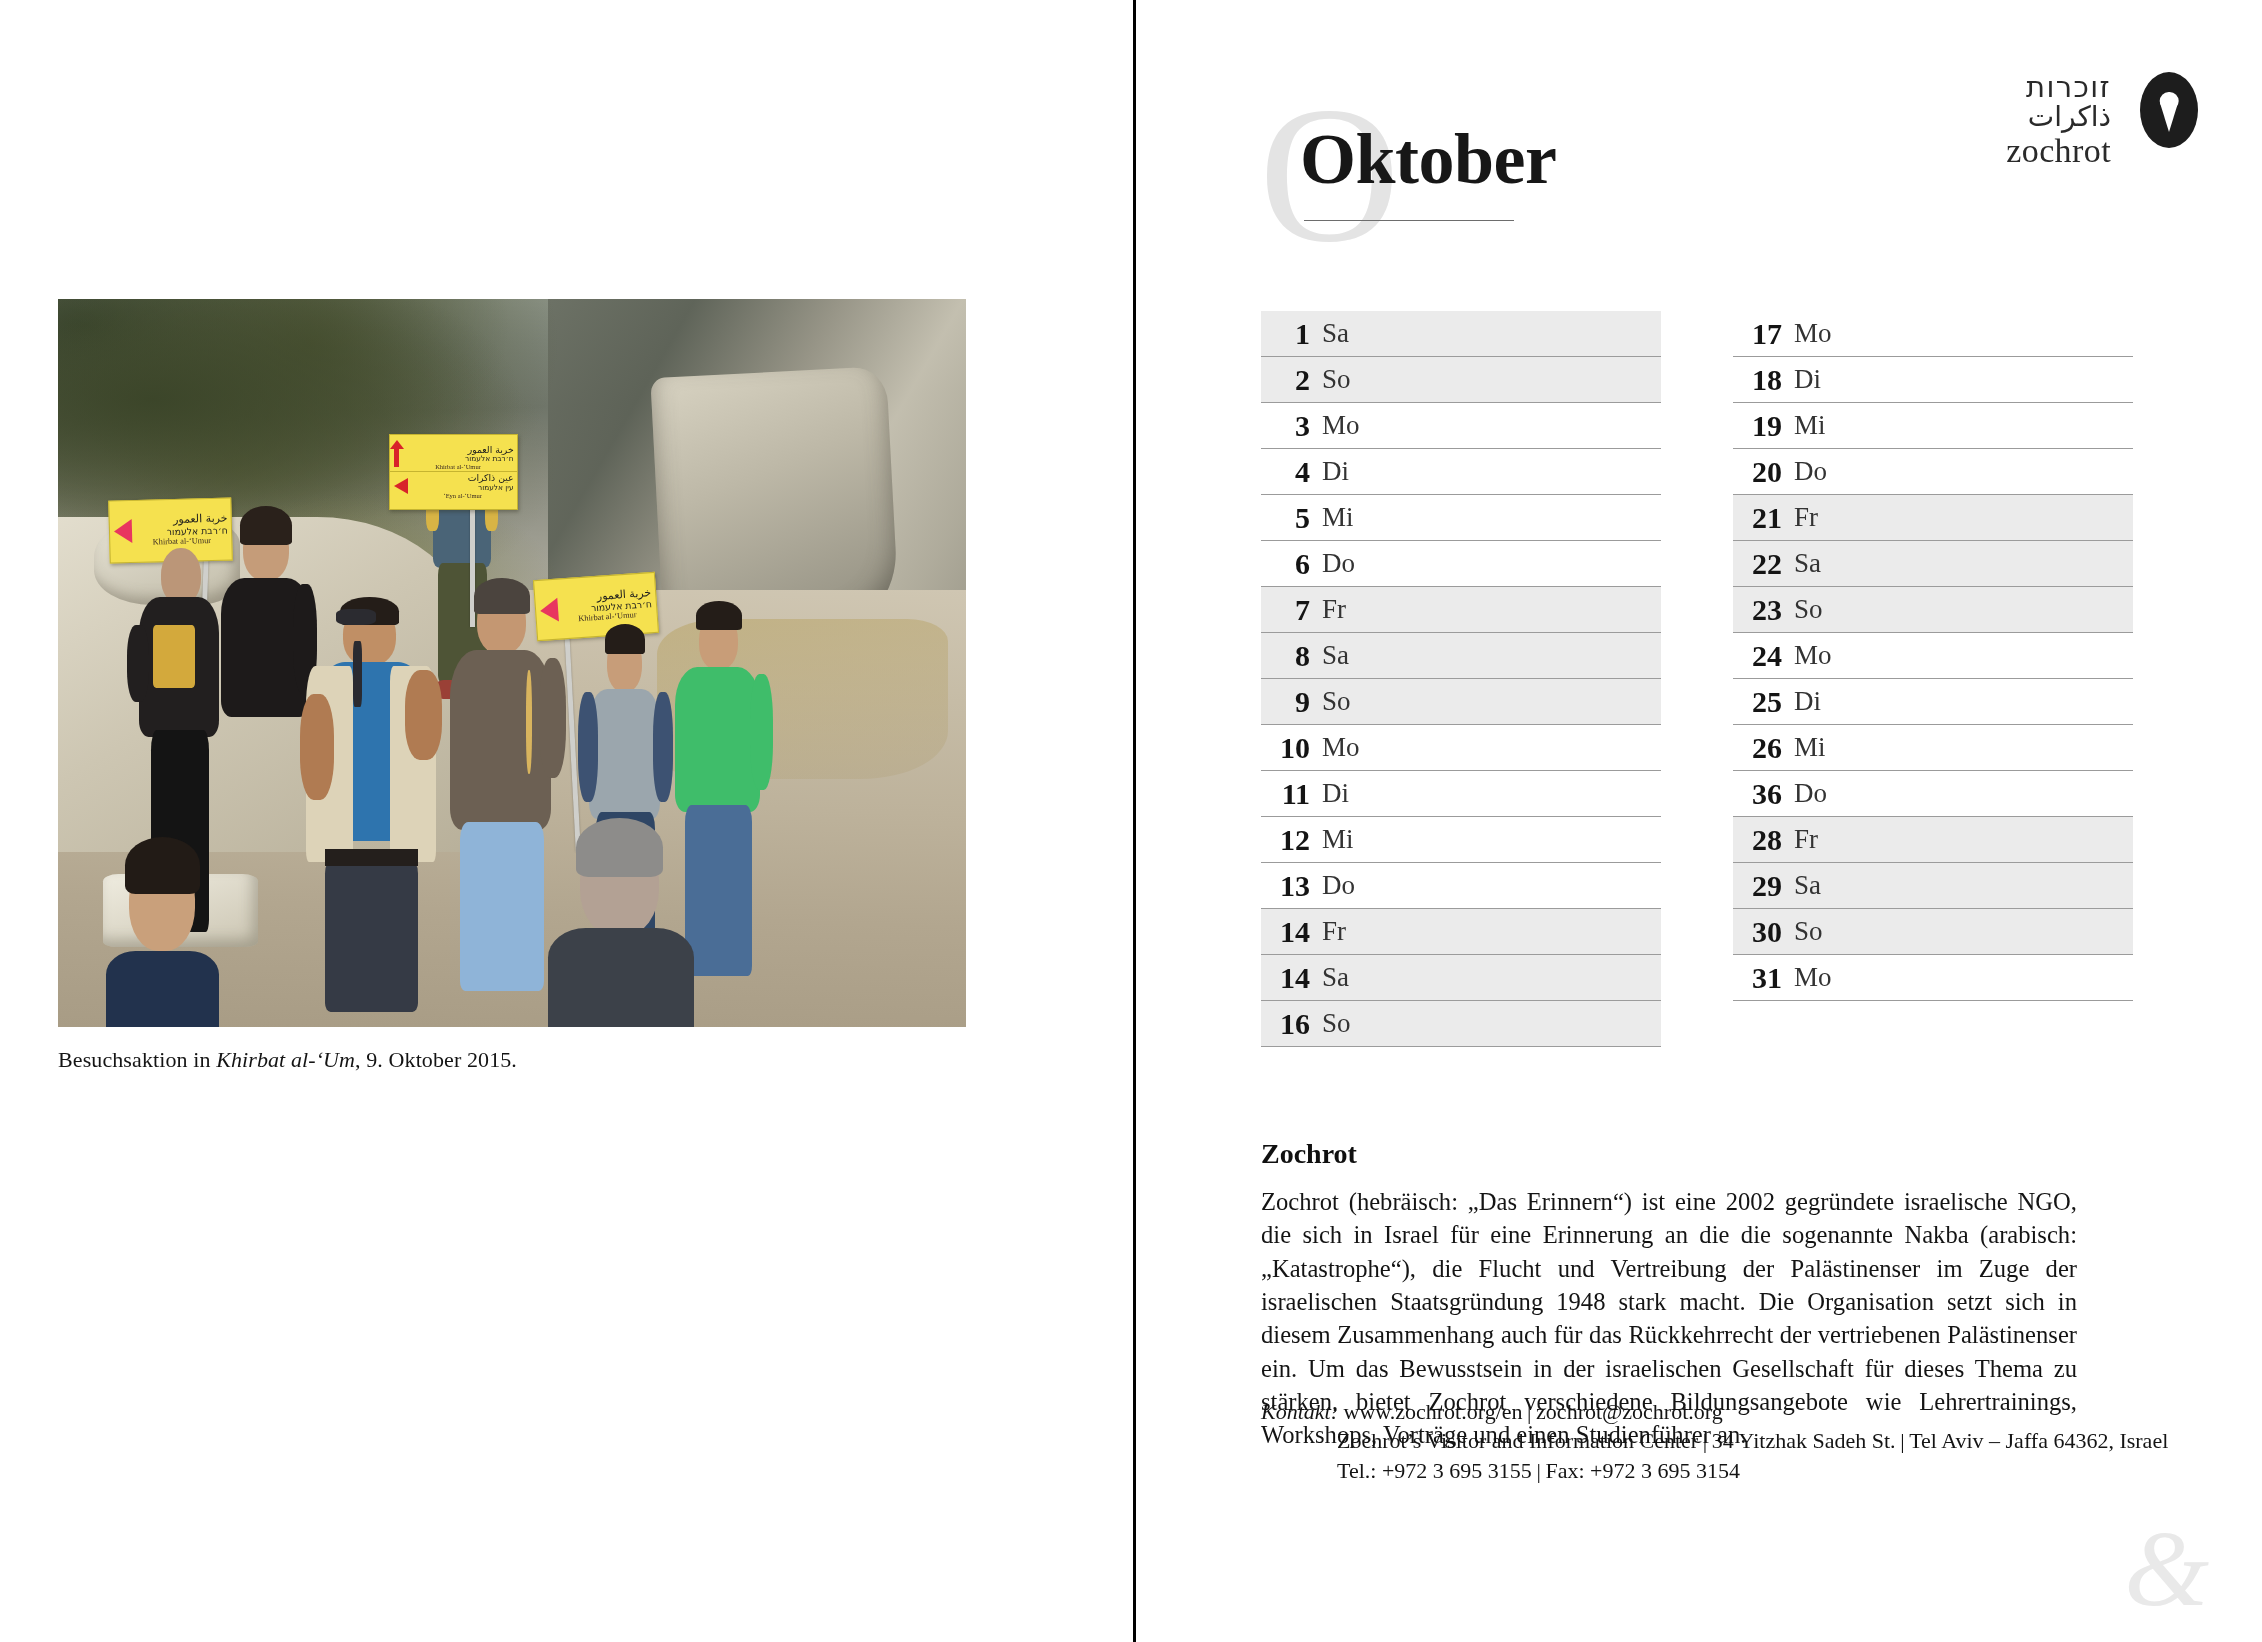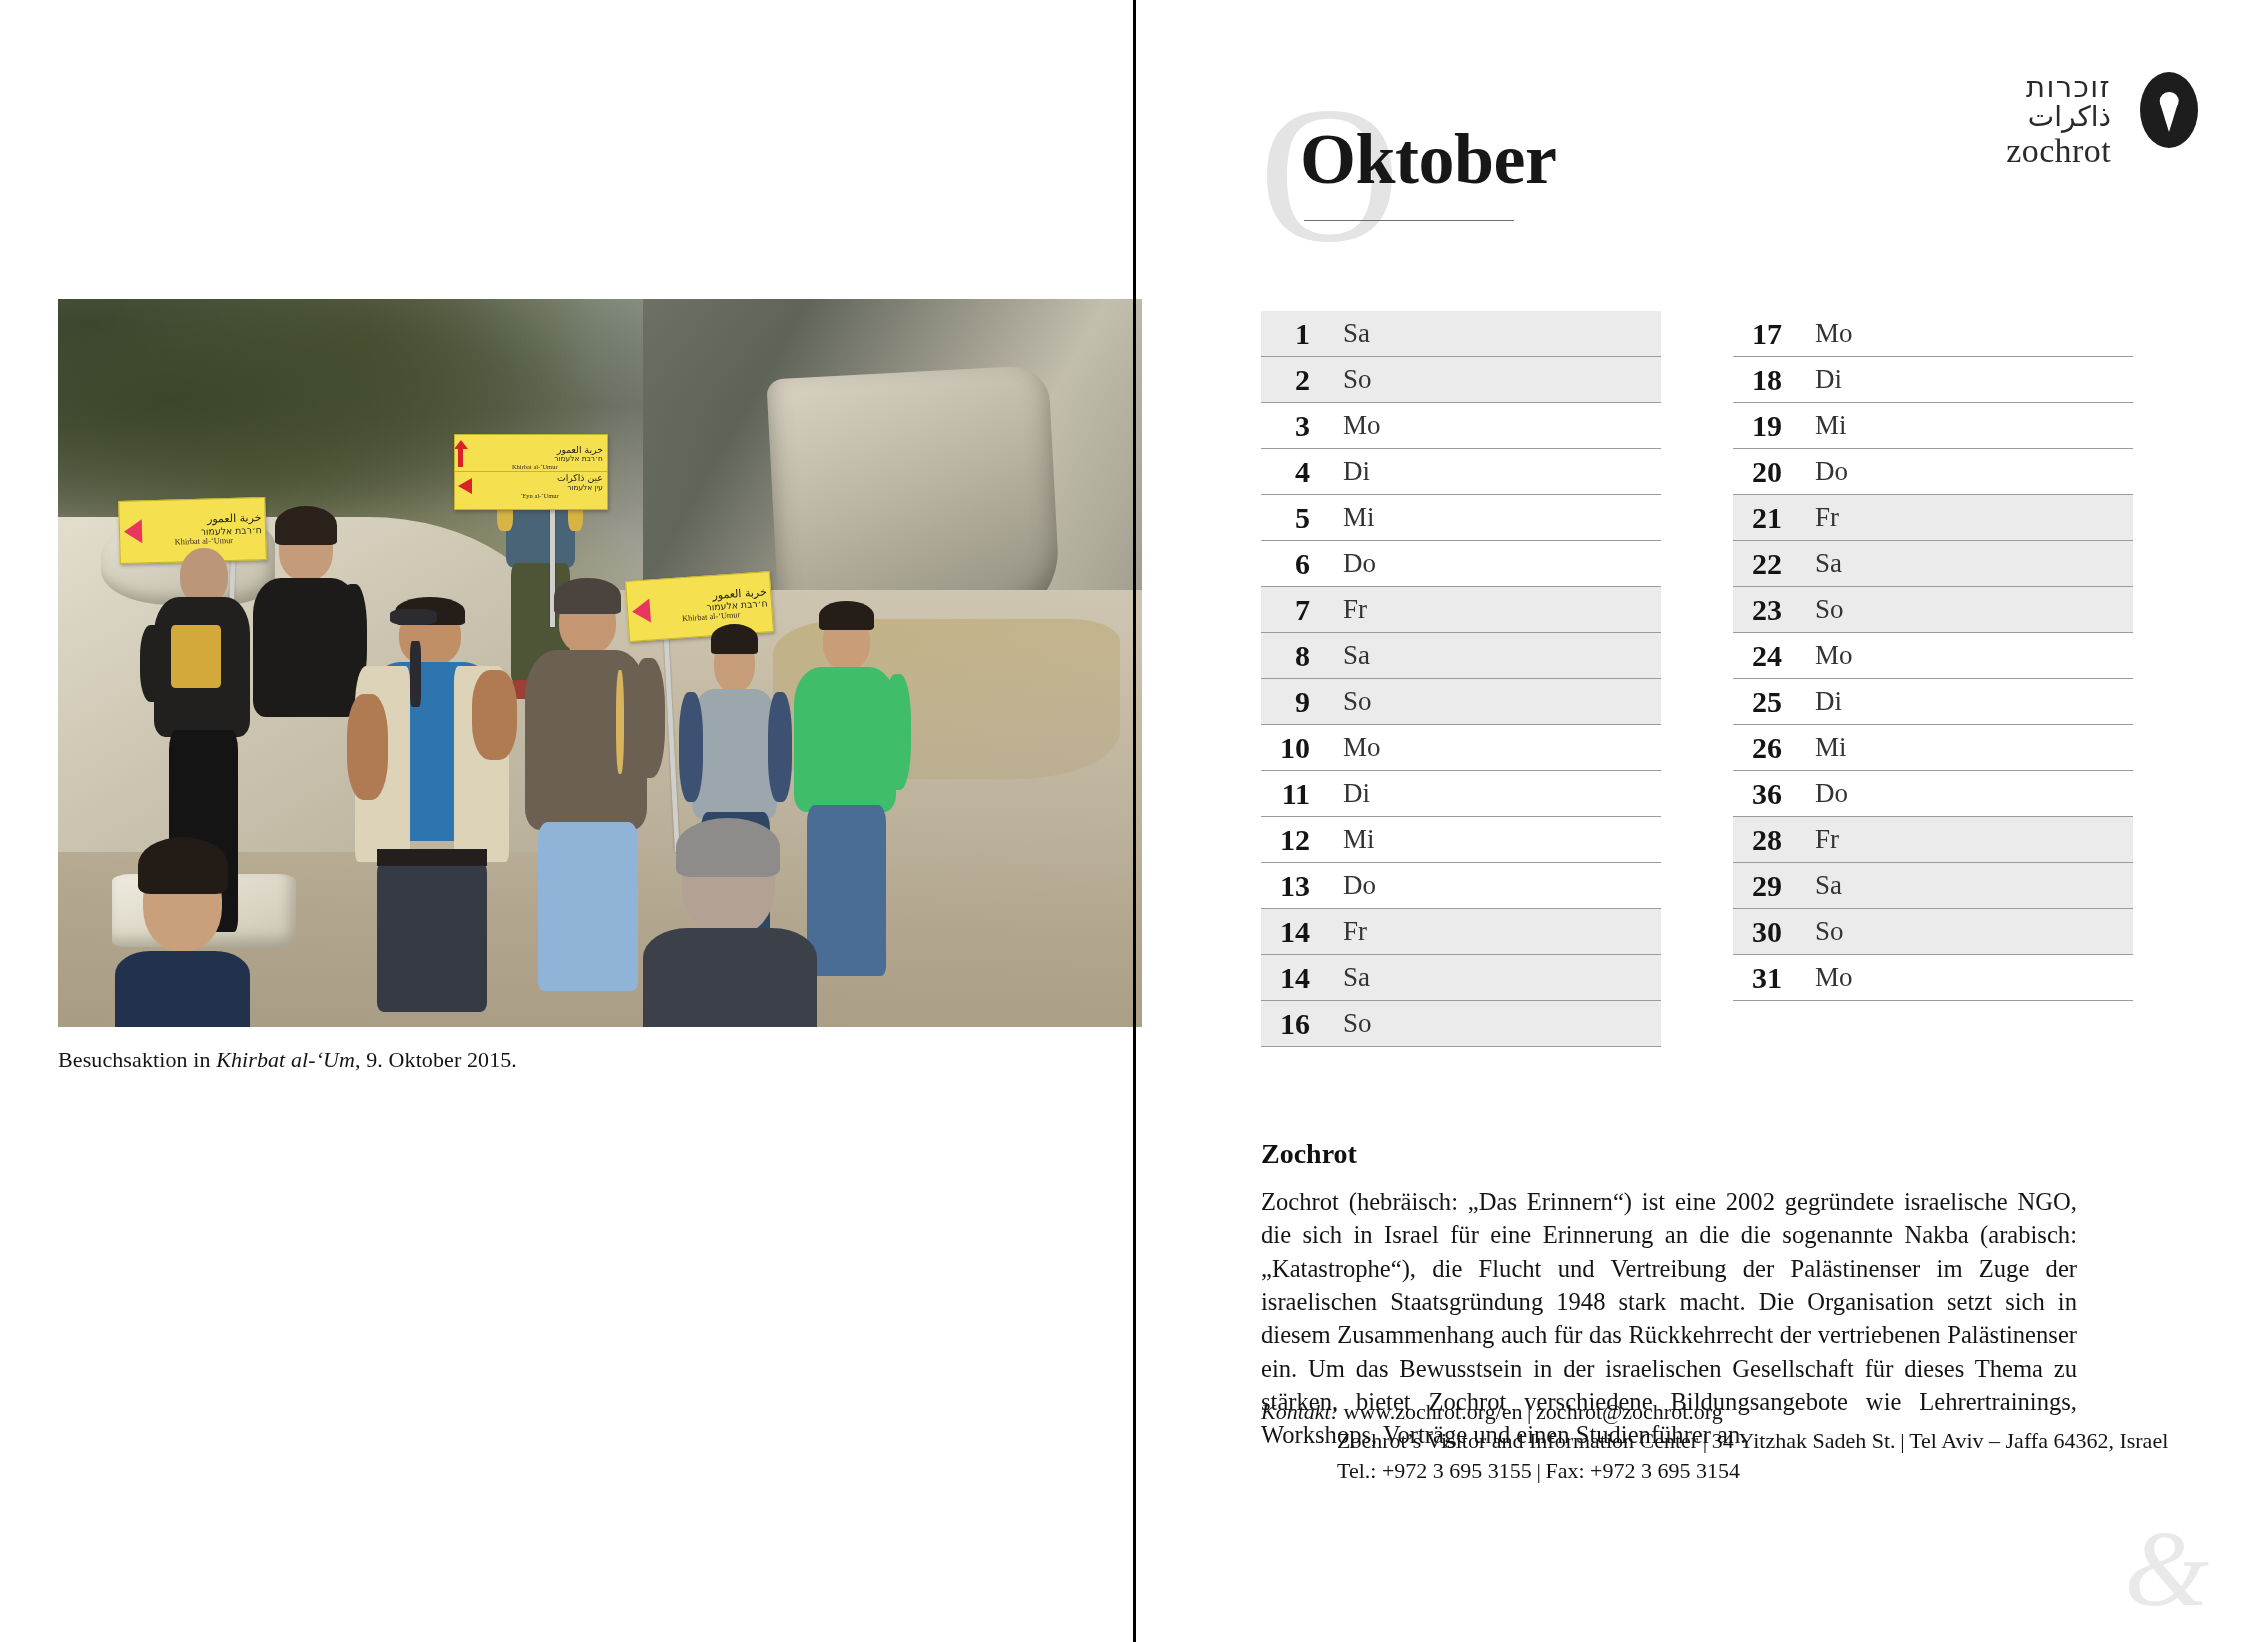--- a/index.html
+++ b/index.html
@@ -30,21 +30,21 @@
   .left-page {
     position: absolute;
     left: 0; top: 0;
     width: 1133px; height: 1643px;
   }
 
   .photo-frame {
     position: absolute;
     left: 58px;
     top: 299px;
-    width: 1084px;
+    width: 908px;
     height: 728px;
     overflow: hidden;
     background: #b9b2a4;
   }
 
   
   .ph-cliff {
     position: absolute; left: 0; top: 0; width: 100%; height: 46%;
     background:
       linear-gradient(178deg, #8d9486 0%, #7d8478 16%, #6f7569 34%, #8a8c80 54%, #a3a296 76%, #b4b0a2 100%);
@@ -273,21 +273,20 @@
     font-size: 30px;
     font-weight: 700;
     color: #141414;
     box-sizing: border-box;
     font-family: "Liberation Serif", serif;
   }
   .day-name {
     font-size: 27px;
     color: #333333;
     font-family: "Liberation Serif", serif;
-    margin-left: 21px;
   }
 
   
   .about {
     position: absolute;
     left: 128px;
     top: 1138px;
     width: 816px;
   }
   .about-title {

